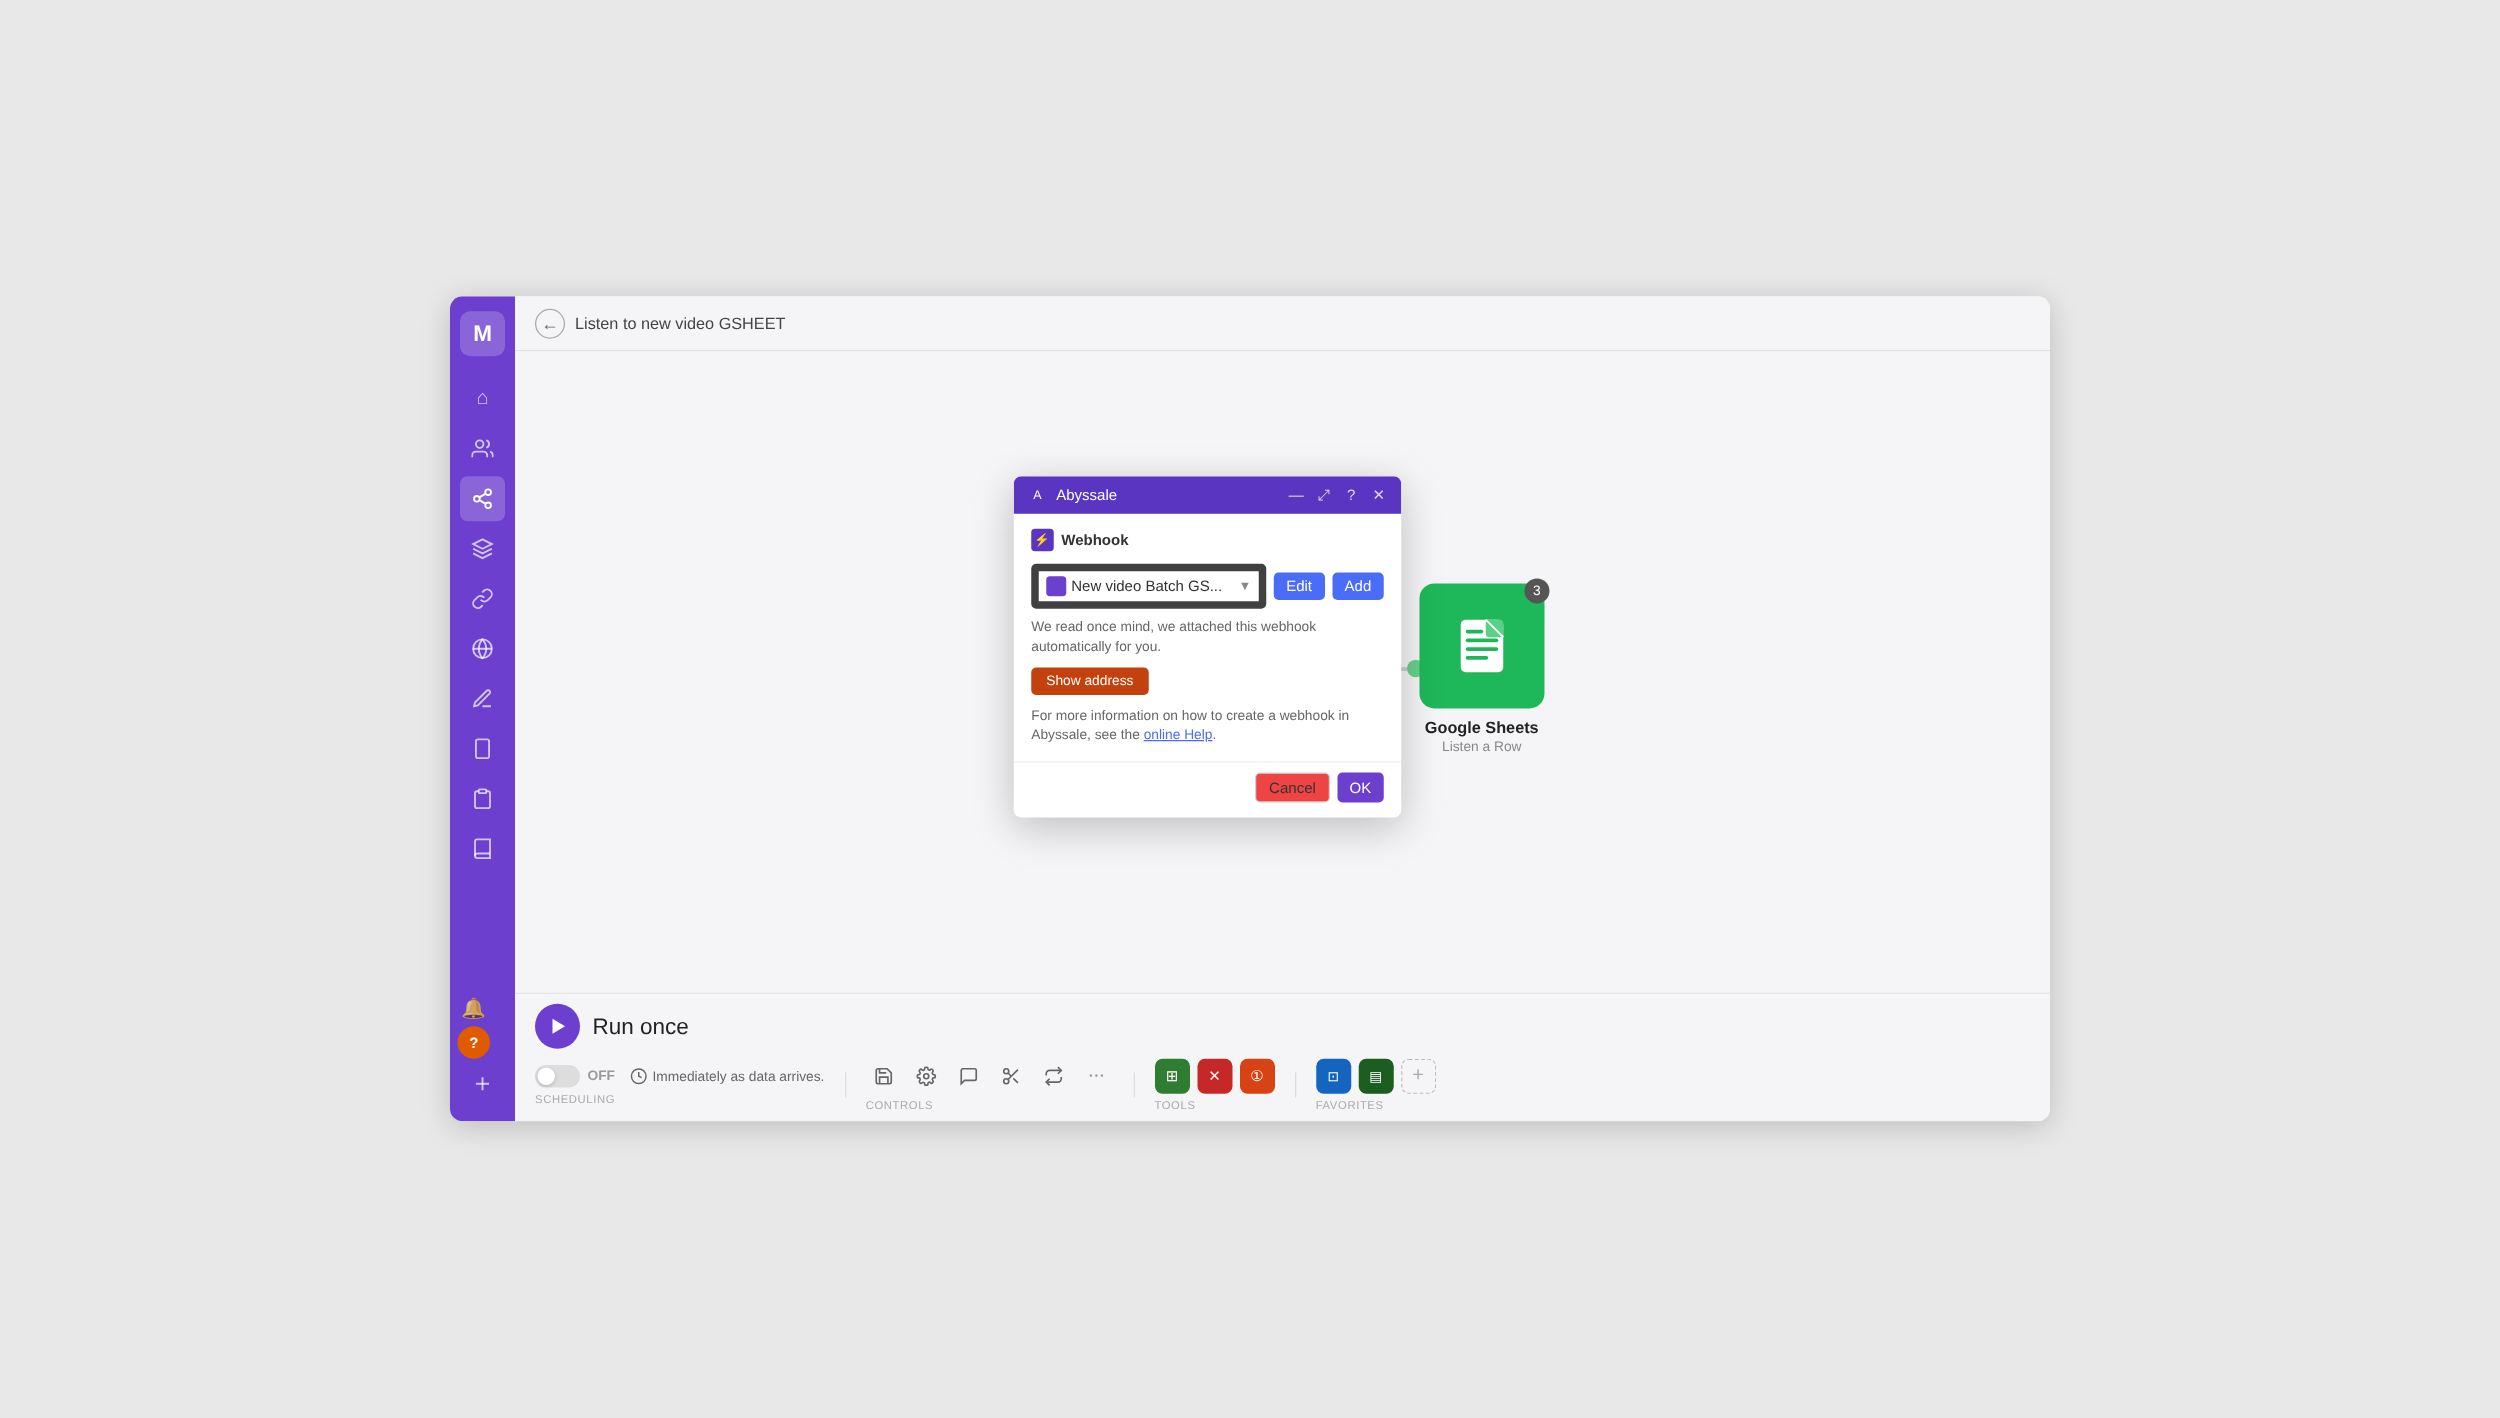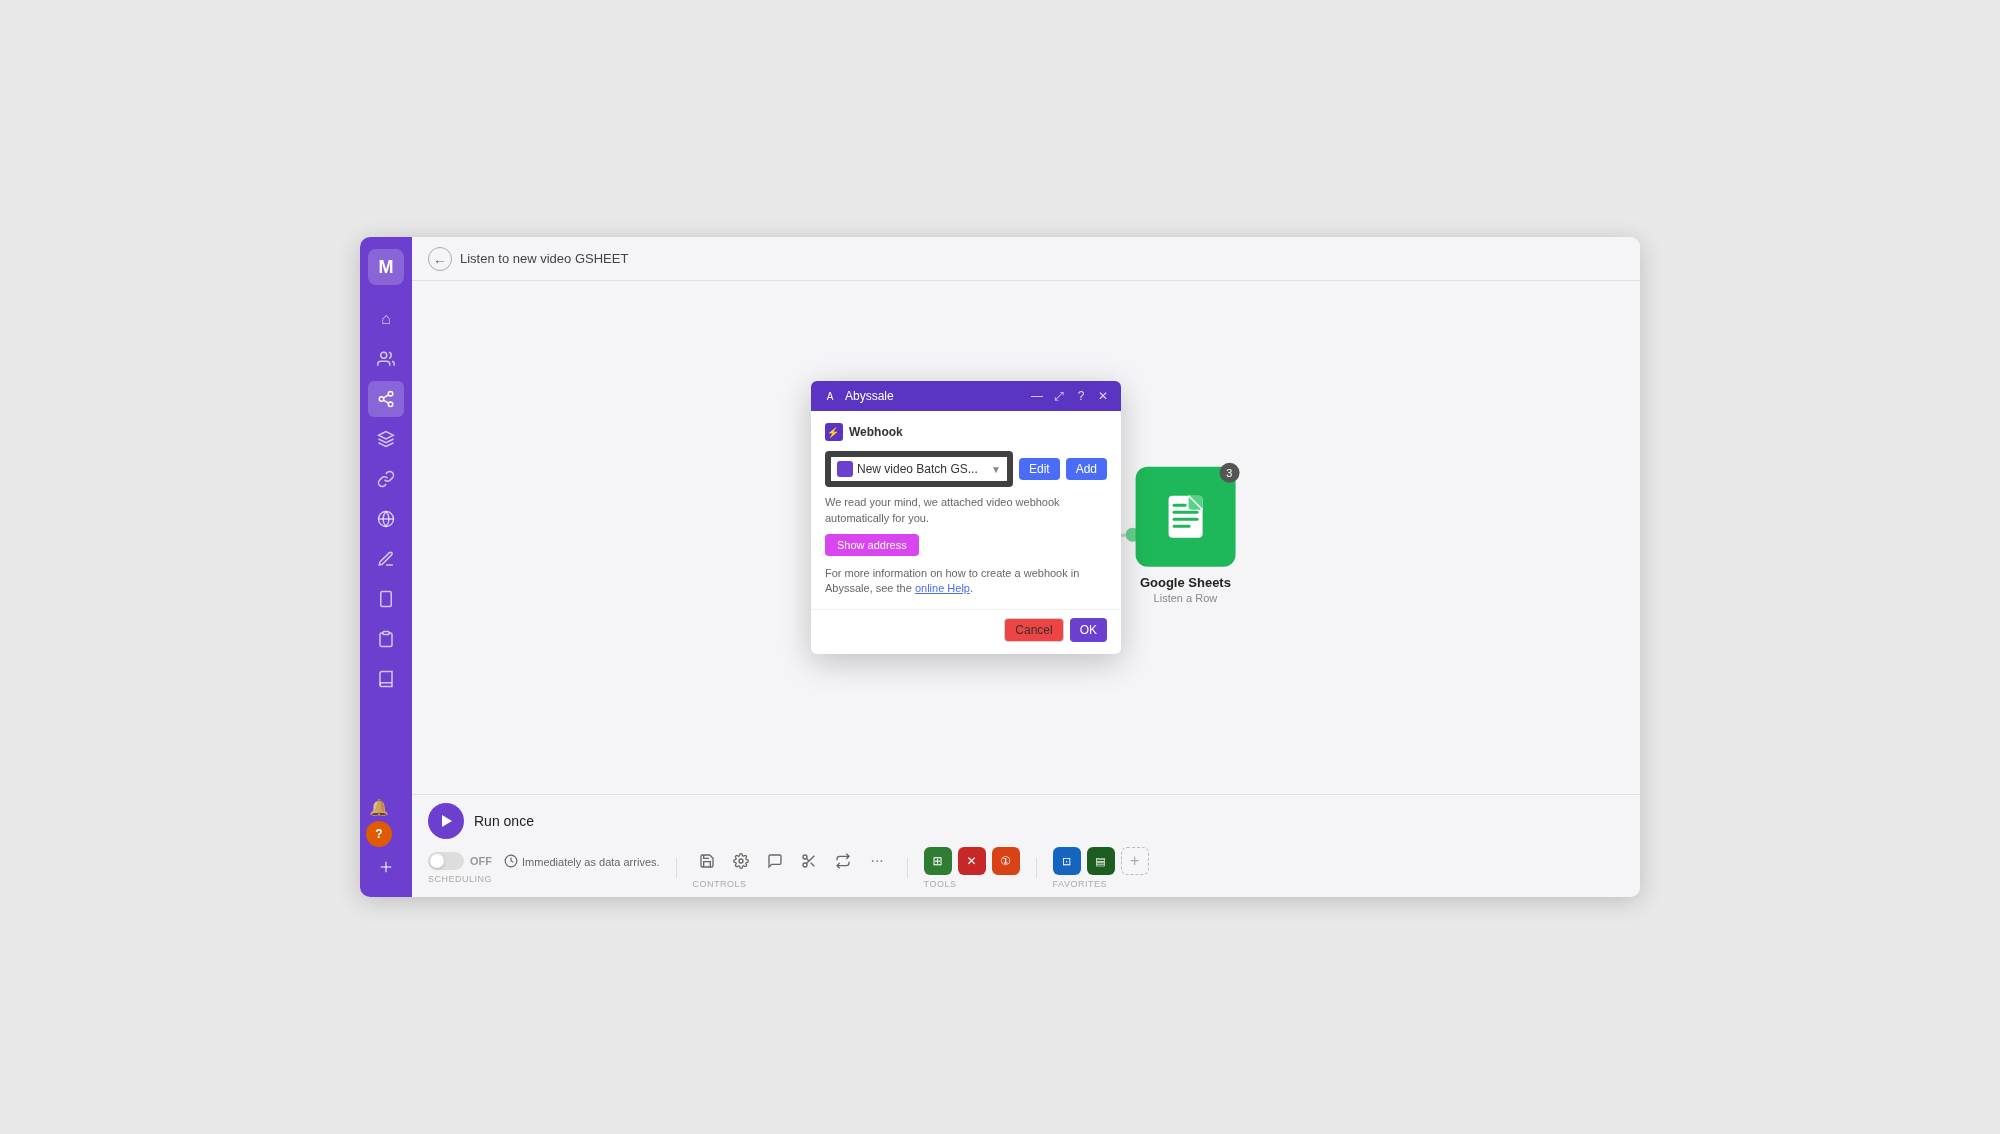--- a/index.html
+++ b/index.html
@@ -292,21 +292,21 @@
       border: 1px solid #d0d0d0;
       color: #333;
     }
     .modal-info-text {
       font-size: 11px;
       color: #666;
       margin-bottom: 8px;
       line-height: 1.4;
     }
     .show-address-btn {
-      background: #d946ef;
+      background: #c2410c;
       color: white;
       border: none;
       border-radius: 4px;
       padding: 5px 12px;
       font-size: 11px;
       cursor: pointer;
       margin-bottom: 10px;
     }
     .modal-link-text {
       font-size: 11px;
@@ -343,21 +343,21 @@
       height: 36px;
       background: #6c3fcf;
       border-radius: 50%;
       display: flex;
       align-items: center;
       justify-content: center;
       cursor: pointer;
       border: none;
     }
     .run-once-label {
-      font-size: 14px;
+      font-size: 18px;
       color: #222;
       font-weight: 500;
     }
     .scheduling-row {
       display: flex;
       align-items: center;
       gap: 12px;
     }
     .toggle-wrapper {
       display: flex;
@@ -642,21 +642,21 @@
             </div>
             <div class="webhook-row">
               <div class="webhook-select-wrapper">
                 <div class="webhook-select-icon"></div>
                 <span class="webhook-select-text">New video Batch GS...</span>
                 <span class="webhook-select-arrow">▼</span>
               </div>
               <button class="btn btn-blue">Edit</button>
               <button class="btn btn-blue">Add</button>
             </div>
-            <p class="modal-info-text">We read your mind, we attached video webhook automatically for you.</p>
+            <p class="modal-info-text">We read once mind, we attached this webhook automatically for you.</p>
             <button class="show-address-btn">Show address</button>
             <p class="modal-link-text">
               <span>For more information on how to create a webhook in Abyssale, see the</span>
               <span class="modal-link">online Help</span>.
             </p>
           </div>
 
           <div class="modal-footer">
             <button class="btn btn-outline">Cancel</button>
             <button class="btn btn-purple">OK</button>

